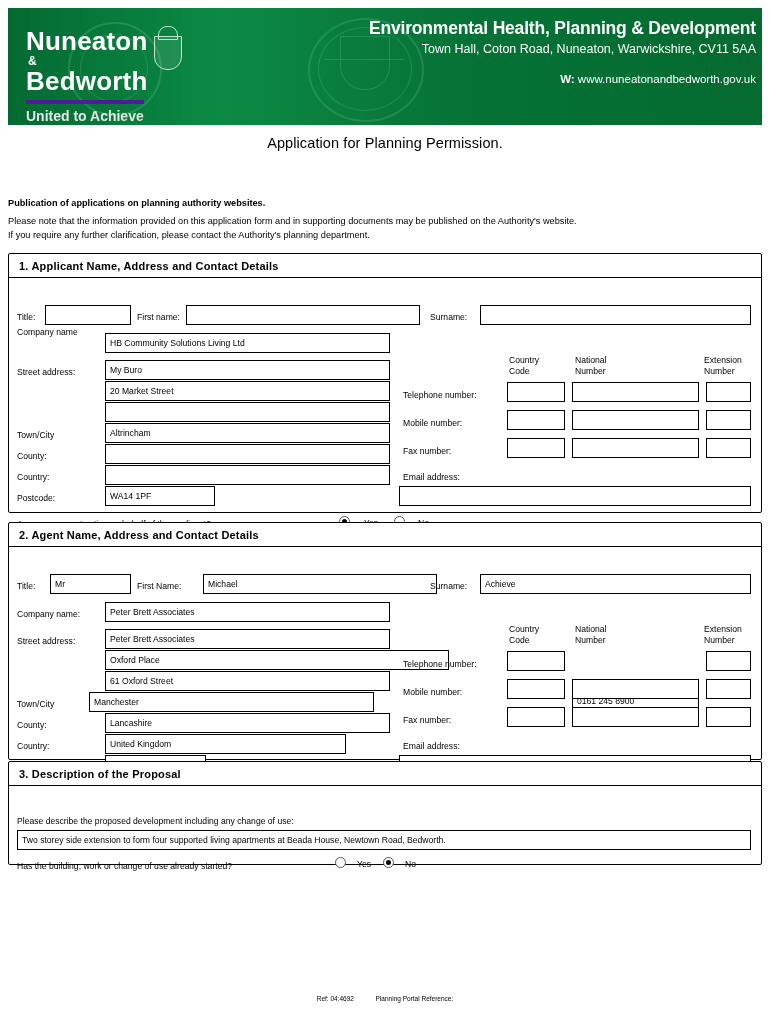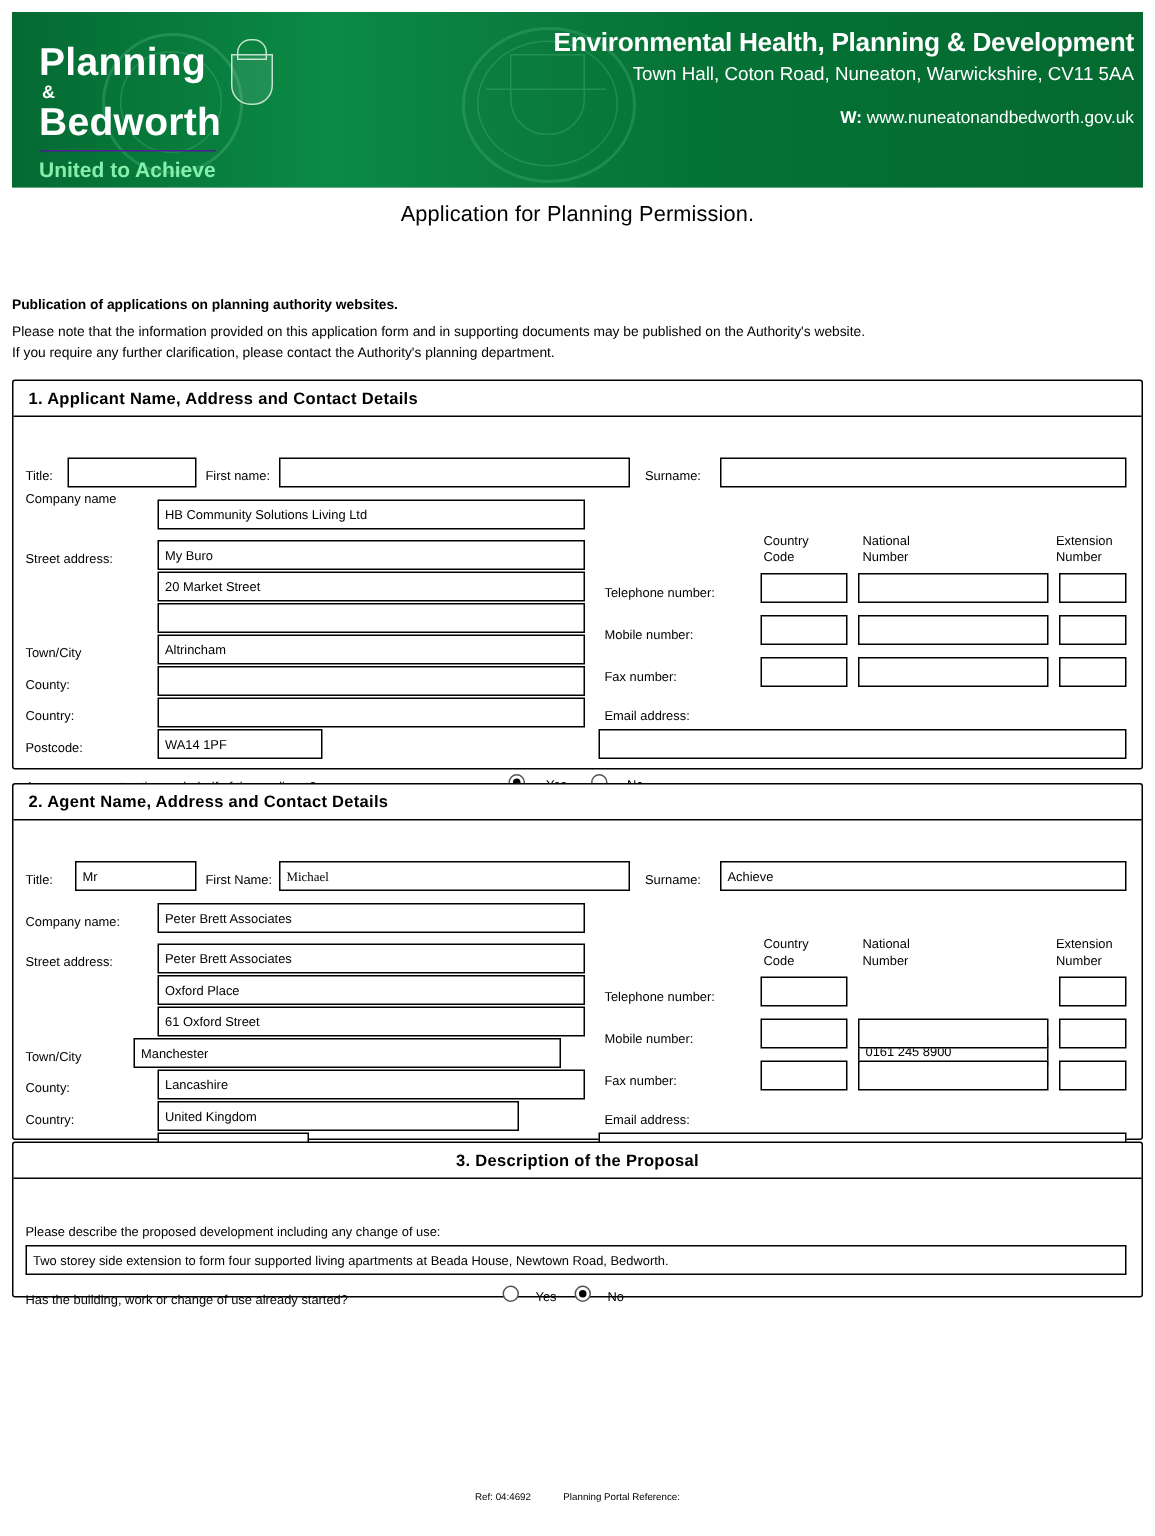--- a/index.html
+++ b/index.html
@@ -45,22 +45,22 @@
     position:absolute;left:60px;top:6px;width:110px;height:105px;opacity:.25;
   }
   .logo-ghost .c1{position:absolute;left:0;top:8px;width:90px;height:90px;border:2px solid #74cb97;border-radius:50%;}
   .logo-ghost .c2{position:absolute;left:12px;top:20px;width:66px;height:66px;border:1px solid #74cb97;border-radius:50%;}
 
   .brand{position:absolute;left:18px;top:20px;color:#fff;}
   .brand .l1{font-size:26px;font-weight:bold;line-height:27px;letter-spacing:.2px;}
   .brand .l2{font-size:26px;font-weight:bold;line-height:27px;letter-spacing:.2px;}
   .brand .amp{font-size:12px;font-weight:bold;display:block;line-height:11px;margin:1px 0 1px 2px;}
   .brand .tag{
-    font-size:14px;font-weight:bold;color:#86efac;margin-top:5px;
-    border-top:1px solid #4c1d95;padding-top:4px;display:inline-block;
+    font-size:14px;font-weight:bold;color:#e5e5e5;margin-top:5px;
+    border-top:4px solid #4c1d95;padding-top:4px;display:inline-block;
   }
   .crest-main{
     position:absolute;left:140px;top:18px;width:40px;height:58px;opacity:.95;
   }
   .crest-main .sh{
     position:absolute;left:6px;top:10px;width:26px;height:32px;
     border:1px solid #cfe8d8;border-radius:0 0 13px 13px;background:rgba(255,255,255,.10);
   }
   .crest-main .top{
     position:absolute;left:10px;top:0px;width:18px;height:12px;border:1px solid #cfe8d8;border-radius:9px 9px 0 0;
@@ -130,21 +130,21 @@
     </div>
 
     <div class="crest-ghost">
       <div class="ring"></div>
         <div class="ring2"></div>
         <div class="shield"></div>
         <div class="bar"></div>
     </div>
 
     <div class="brand">
-      <div class="l1">Planning</div>
+      <div class="l1">Nuneaton</div>
       <span class="amp">&amp;</span>
       <div class="l2">Bedworth</div>
       <div class="tag">United to Achieve</div>
     </div>
 
     <div class="crest-main">
       <div class="top"></div>
         <div class="sh"></div>
     </div>
 
@@ -237,31 +237,31 @@
   </div>
 
   <div class="sec" style="left:8px;top:522px;width:752px;height:236px;">
     <div class="sec-head">2.  Agent Name, Address and Contact Details</div>
     <div class="sec-body">
 
       <div class="lbl" style="left:8px;top:34px;">Title:</div>
       <div class="fld" style="left:41px;top:27px;width:81px;height:20px;">Mr</div>
 
       <div class="lbl" style="left:128px;top:34px;">First Name:</div>
-      <div class="fld" style="left:177px;top:27px;width:234px;height:20px;font-family:Liberation Serif, serif;">Michael</div>
+      <div class="fld" style="left:194px;top:27px;width:234px;height:20px;">Michael</div>
 
       <div class="lbl" style="left:421px;top:34px;">Surname:</div>
       <div class="fld" style="left:471px;top:27px;width:271px;height:20px;">Achieve</div>
 
       <div class="lbl" style="left:8px;top:62px;">Company name:</div>
       <div class="fld" style="left:96px;top:55px;width:285px;height:20px;">Peter Brett Associates</div>
 
       <div class="lbl" style="left:8px;top:89px;">Street address:</div>
       <div class="fld" style="left:96px;top:82px;width:285px;height:20px;">Peter Brett Associates</div>
-      <div class="fld" style="left:96px;top:103px;width:285px;height:20px;">Oxford Place</div>
+      <div class="fld" style="left:96px;top:103px;width:344px;height:20px;">Oxford Place</div>
       <div class="fld" style="left:96px;top:124px;width:285px;height:20px;">61 Oxford Street</div>
 
       <div class="lbl" style="left:8px;top:152px;">Town/City</div>
       <div class="fld" style="left:80px;top:145px;width:285px;height:20px;">Manchester</div>
 
       <div class="lbl" style="left:8px;top:173px;">County:</div>
       <div class="fld" style="left:96px;top:166px;width:285px;height:20px;">Lancashire</div>
 
       <div class="lbl" style="left:8px;top:194px;">Country:</div>
       <div class="fld" style="left:96px;top:187px;width:241px;height:20px;">United Kingdom</div>
@@ -289,21 +289,21 @@
       <div class="lbl" style="left:394px;top:168px;">Fax number:</div>
       <div class="fld" style="left:498px;top:160px;width:58px;height:20px;"></div>
       <div class="fld" style="left:563px;top:160px;width:127px;height:20px;"></div>
       <div class="fld" style="left:697px;top:160px;width:45px;height:20px;"></div>
 
       <div class="lbl" style="left:394px;top:194px;">Email address:</div>
       <div class="fld" style="left:390px;top:208px;width:352px;height:20px;">mgilbert@peterbrett.com</div>
     </div>
   </div>
 
-  <div class="sec" style="left:8px;top:761px;width:752px;height:102px;text-align:center;">
+  <div class="sec" style="left:8px;top:761px;width:752px;height:102px;">
     <div class="sec-head">3.  Description of the Proposal</div>
     <div class="sec-body">
       <div class="lbl" style="left:8px;top:30px;">Please describe the proposed development including any change of use:</div>
       <div class="fld" style="left:8px;top:44px;width:734px;height:20px;">Two storey side extension to form four supported living apartments at Beada House, Newtown Road, Bedworth.</div>
 
       <div class="lbl" style="left:8px;top:75px;">Has the building, work or change of use already started?</div>
       <div class="radio" style="left:326px;top:71px;"></div>
       <div class="rlbl" style="left:348px;top:73px;">Yes</div>
       <div class="radio checked" style="left:374px;top:71px;"></div>
       <div class="rlbl" style="left:396px;top:73px;">No</div>

